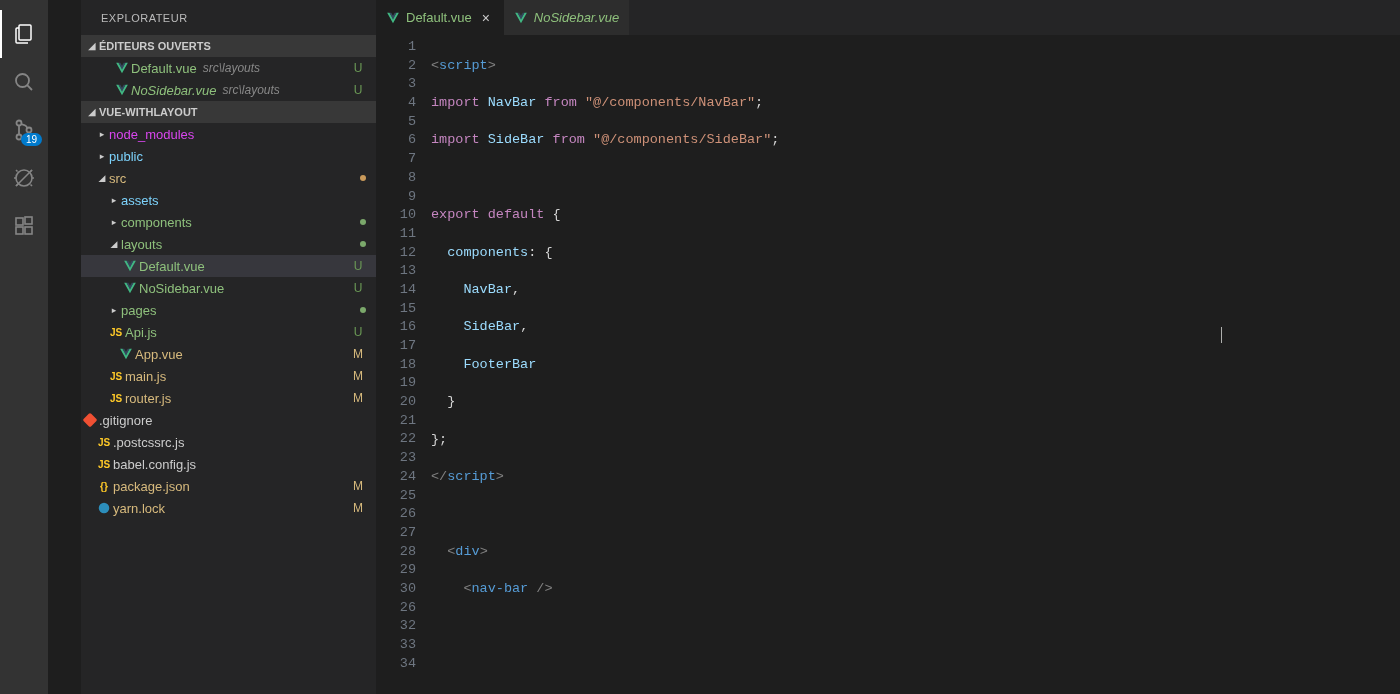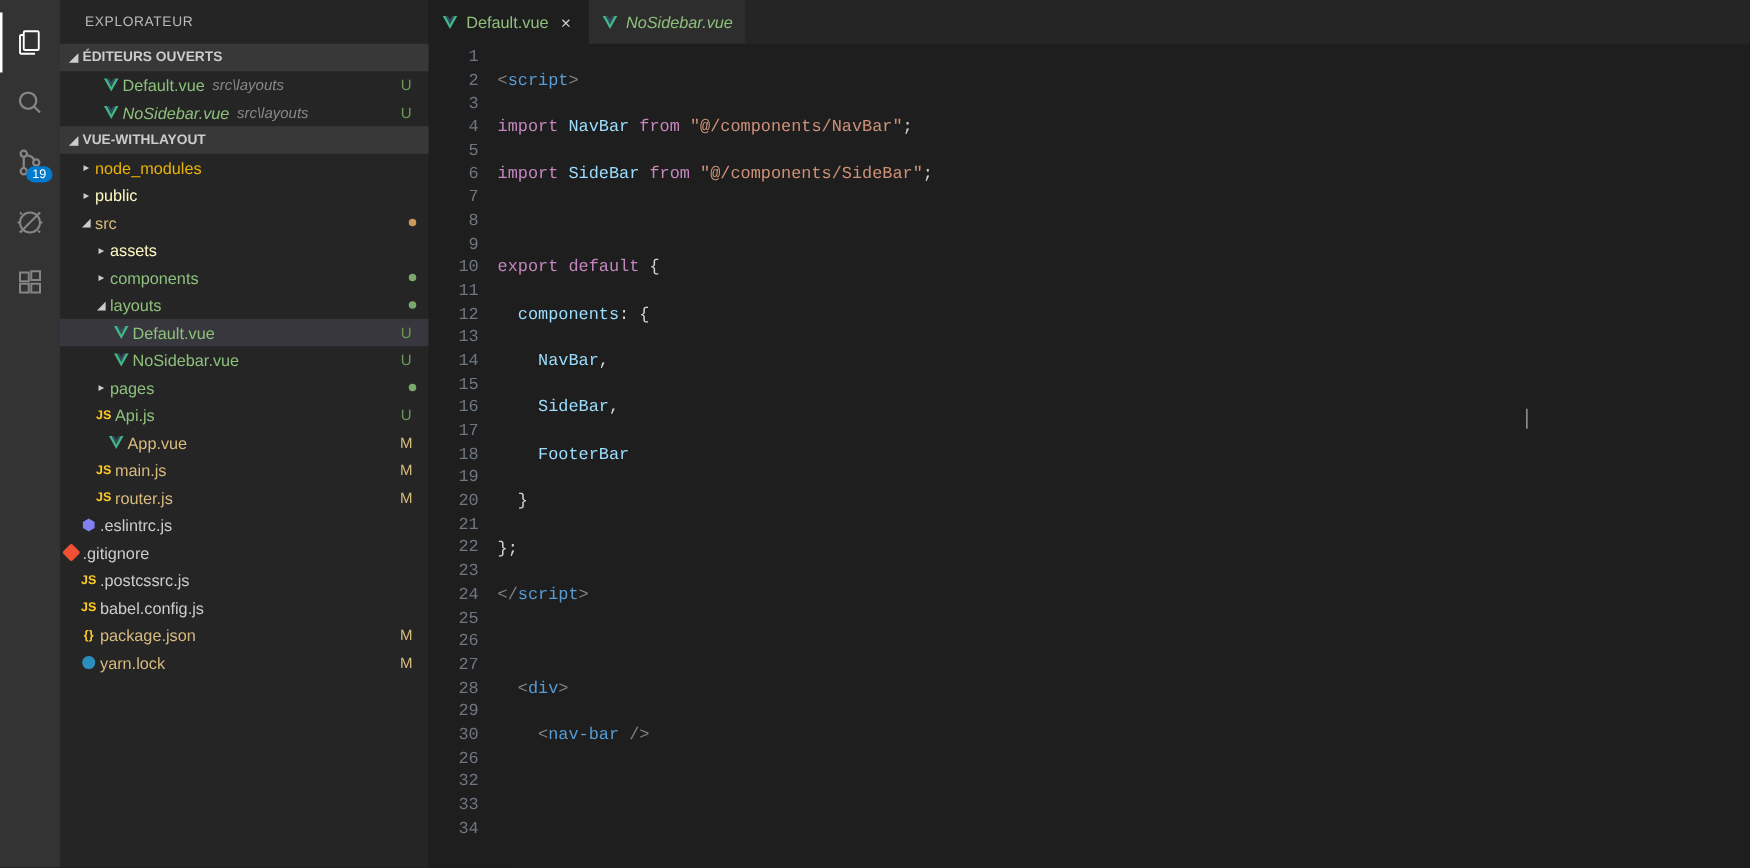--- a/index.html
+++ b/index.html
@@ -53,20 +53,21 @@
   font-size: 10px;
   padding: 1px 5px;
   min-width: 16px;
   text-align: center;
 }
 .sidebar {
   width: 295px;
   background: #252526;
   display: flex;
   flex-direction: column;
+  margin-left: 33px;
 }
 .sidebar-title {
   height: 35px;
   display: flex;
   align-items: center;
   padding-left: 20px;
   font-size: 11px;
   color: #bbbbbb;
   letter-spacing: 0.5px;
 }
@@ -124,22 +125,22 @@
 .dot {
   margin-left: auto;
   width: 6px;
   height: 6px;
   border-radius: 50%;
 }
 .dot.g { background: #7ba86b; }
 .dot.y { background: #c9995a; }
 .git-green { color: #8ec07c; }
 .git-yellow { color: #d7ba7d; }
-.git-grey { color: #eab308; }
-.folder { color: #fef9c3; }
+.git-grey { color: #d946ef; }
+.folder { color: #7dd3fc; }
 .editor-area {
   flex: 1;
   background: #1e1e1e;
   display: flex;
   flex-direction: column;
 }
 .tabs {
   height: 35px;
   background: #252526;
   display: flex;
@@ -358,28 +359,20 @@
   </div>
   <div class="tree-row" style="padding-left:26px">
     <span class="icon" style="color:#ffca28;font-weight:700;font-size:10px">JS</span>
     <span class="label git-yellow">main.js</span>
     <span class="status M">M</span>
   </div>
   <div class="tree-row" style="padding-left:26px">
     <span class="icon" style="color:#ffca28;font-weight:700;font-size:10px">JS</span>
     <span class="label git-yellow">router.js</span>
     <span class="status M">M</span>
-  </div>
-  <div class="tree-row" style="padding-left:14px">
-    <span class="icon">
-        <svg width="14" height="14" viewBox="0 0 24 24">
-          <polygon fill="#8080f2" points="12,3 20,8 20,16 12,21 4,16 4,8"></polygon>
-        </svg>
-      </span>
-    <span class="label">.eslintrc.js</span>
   </div>
   <div class="tree-row" style="">
     <span class="icon">
         <svg width="14" height="14" viewBox="0 0 24 24">
           <rect fill="#f05033" x="3" y="3" width="18" height="18" rx="3" transform="rotate(45 12 12)"></rect>
         </svg>
       </span>
     <span class="label">.gitignore</span>
   </div>
   <div class="tree-row" style="padding-left:14px">

